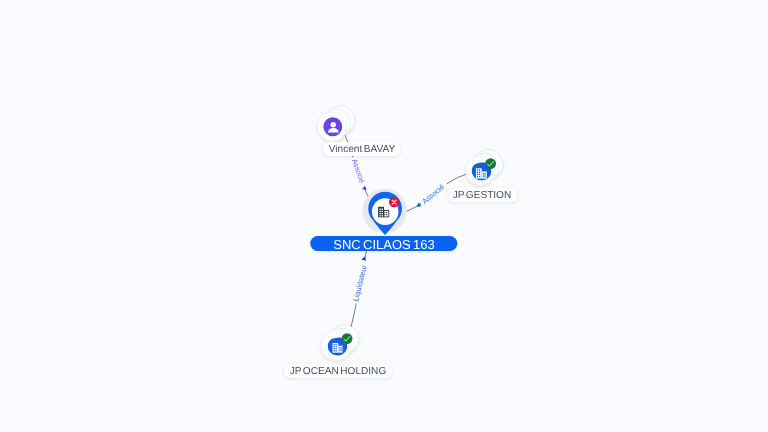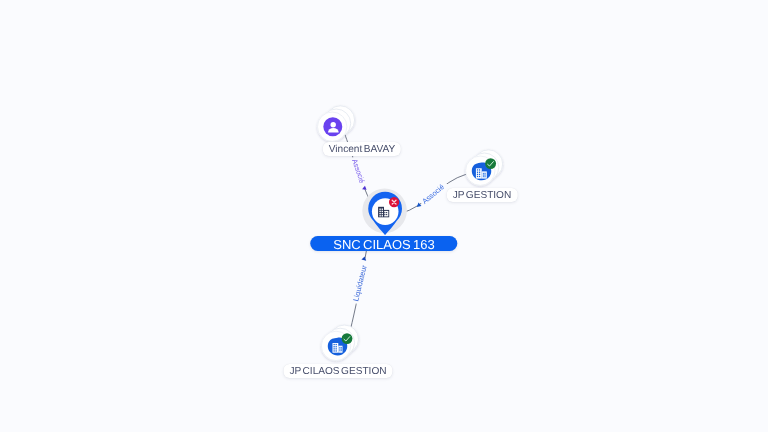--- a/index.html
+++ b/index.html
@@ -169,14 +169,14 @@
       <rect x="384.3" y="214.0" width="1.1" height="1.15" fill="#2b3553"></rect>
       <rect x="386.1" y="214.0" width="1.1" height="1.15" fill="#2b3553"></rect>
     </g>
     <circle cx="394.1" cy="202.1" r="5.15" fill="#dc1339"></circle>
     <path d="M392.2,200.2 l3.8,3.8 M396.0,200.2 l-3.8,3.8" fill="none" stroke="#fbd7df" stroke-width="1.25" stroke-linecap="round"></path>
   </svg>
 
   <div class="nodelabel" style="left:333.8px;top:142px;margin-left:28px;">Vincent BAVAY</div>
   <div class="nodelabel sel" style="left:384.2px;top:235.9px;">SNC CILAOS 163</div>
   <div class="nodelabel" style="left:481.7px;top:187.6px;">JP GESTION</div>
-  <div class="nodelabel" style="left:338.1px;top:364px;">JP CILAOS GESTION</div>
+  <div class="nodelabel" style="left:338.1px;top:364px;">JP OCEAN HOLDING</div>
 </div>
 
 </body></html>

